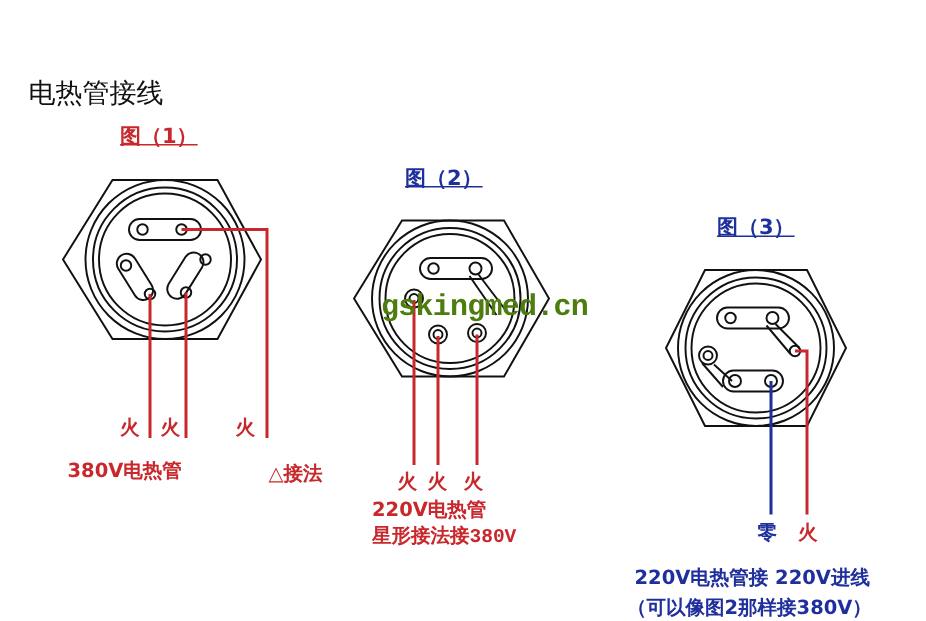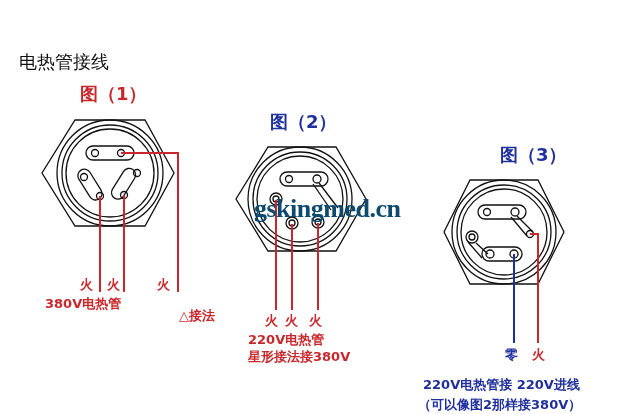--- a/index.html
+++ b/index.html
@@ -1,35 +1,35 @@
 <!DOCTYPE html>
 <html><head>
 <meta charset="utf-8">
 <style>
   html, body { margin: 0; padding: 0; background: #ffffff; }
   body { width: 617px; height: 414px; position: relative; overflow: hidden;
          font-family: "DejaVu Sans", "Liberation Sans", sans-serif; }
   .abs { position: absolute; white-space: nowrap; }
   .page-title { left: 19px; top: 6px; font-size: 18px; color: #111; margin-top: 44px; }
-  .fig-label { font-size: 18px; font-weight: bold; }
+  .fig-label { font-size: 14px; font-weight: bold; text-decoration: underline; }
   .red { color: #c8282c; }
   .blue { color: #1f2f9c; }
   .lbl { font-size: 13px; font-weight: bold; }
-  .watermark { left: 254px; top: 194px; font-size: 26px; font-weight: bold; color: #0c4a6e;
-               font-family: Liberation Serif, serif; letter-spacing: -0.5px; }
+  .watermark { left: 254px; top: 194px; font-size: 20px; font-weight: bold; color: #4d7c0f;
+               font-family: Liberation Mono, monospace; letter-spacing: -0.5px; }
   svg.diagram { position: absolute; left: 0; top: 0; }
 </style>
 </head>
 <body>
 
 <div class="abs page-title">电热管接线</div>
 
 <div class="abs fig-label red" style="left:80px; top:82px;">图（1）</div>
 <div class="abs fig-label blue" style="left:270px; top:110px;">图（2）</div>
-<div class="abs fig-label blue" style="left:500px; top:143px;">图（3）</div>
+<div class="abs fig-label blue" style="left:478px; top:143px;">图（3）</div>
 
 <svg class="diagram" width="617" height="414" viewBox="0 0 617 414">
 
   <g fill="none" stroke="#111" stroke-width="1.3">
     <polygon points="75,120 145,120 174,173 145,226 75,226 42,173"></polygon>
     <circle cx="110" cy="173" r="53"></circle>
     <circle cx="110" cy="173" r="48"></circle>
     <circle cx="110" cy="173" r="44"></circle>
 
     <rect x="86" y="146" width="48" height="14" rx="7"></rect>
@@ -100,25 +100,25 @@
     <polyline stroke="#1f2f9c" points="514,254 514,343"></polyline>
     <polyline stroke="#c8282c" points="530,234 538,234 538,343"></polyline>
   </g>
 </svg>
 
 <div class="abs watermark">gskingmed.cn</div>
 
 <div class="abs lbl red" style="left:80px; top:276px;">火</div>
 <div class="abs lbl red" style="left:107px; top:276px;">火</div>
 <div class="abs lbl red" style="left:157px; top:276px;">火</div>
-<div class="abs lbl red" style="left:45px; top:295px;">380V电热管</div>
+<div class="abs lbl red" style="left:45px; top:305px;">380V电热管</div>
 <div class="abs lbl red" style="left:143px; top:307px;margin-left:36px;">△接法</div>
 
 <div class="abs lbl red" style="left:265px; top:312px;">火</div>
 <div class="abs lbl red" style="left:285px; top:312px;">火</div>
 <div class="abs lbl red" style="left:309px; top:312px;">火</div>
 <div class="abs lbl red" style="left:248px; top:331px;text-align:right;">220V电热管</div>
-<div class="abs lbl red" style="left:248px; top:348px;">星形接法接380V</div>
+<div class="abs lbl red" style="left:248px; top:348px;font-family:Liberation Mono, monospace;">星形接法接380V</div>
 
 <div class="abs lbl blue" style="left:505px; top:346px;">零</div>
 <div class="abs lbl red" style="left:532px; top:346px;">火</div>
 <div class="abs lbl blue" style="left:423px; top:376px;">220V电热管接 220V进线</div>
 <div class="abs lbl blue" style="left:418px; top:396px;">（可以像图2那样接380V）</div>
 
 </body></html>

